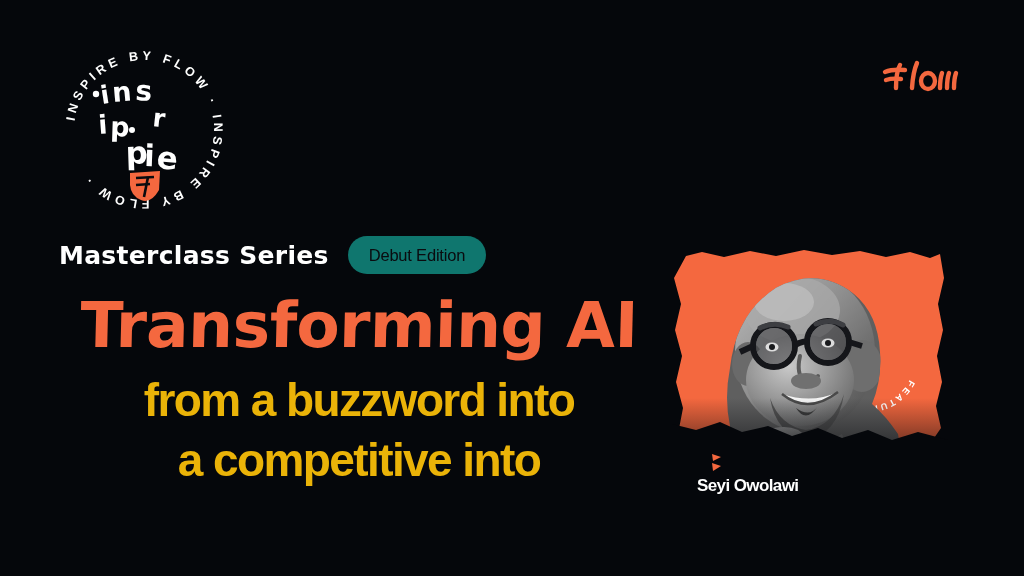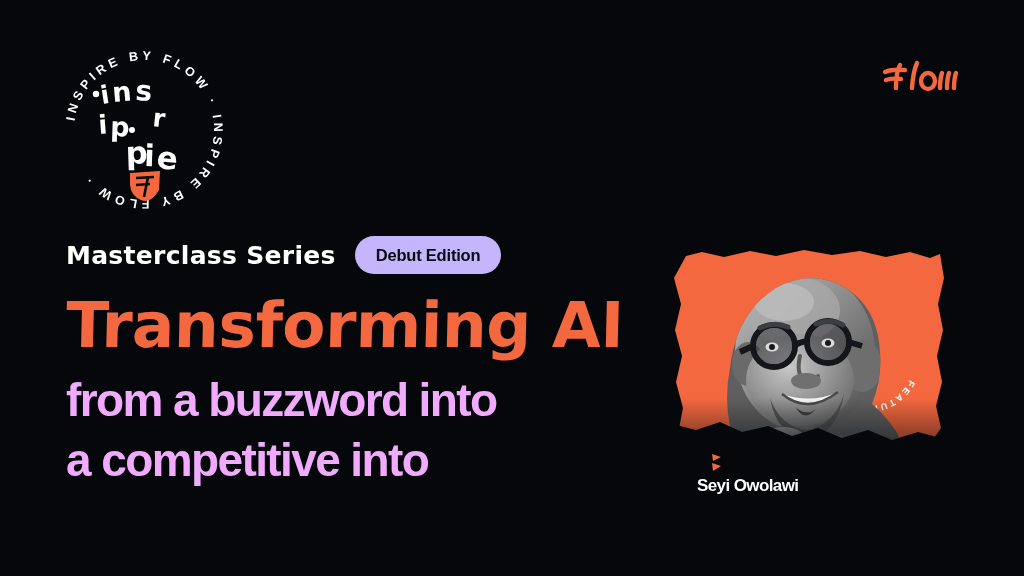--- a/index.html
+++ b/index.html
@@ -32,56 +32,56 @@
   }
 
   
   #flow-logo {
     position:absolute; right:62px; top:58px;
     width:82px; height:38px;
   }
   #flow-logo svg { display:block; width:82px; height:38px; }
 
   
-  #content { position:absolute; left:66px; top:236px; width:600px; }
+  #content { position:absolute; left:59px; top:236px; width:600px;text-align:center; }
 
   #eyebrow-row {
     display:flex; align-items:center; gap:19px;
     height:38px; margin-bottom:20px;
   }
   #eyebrow-label {
     font-family:"DejaVu Sans", sans-serif;
     font-size:25px; font-weight:700;
     letter-spacing:0.3px;
     color:#ffffff; white-space:nowrap;
   }
   #edition-pill {
     display:flex; align-items:center; justify-content:center;
     height:38px; padding:0 21px;
-    background:#c4b5fd; border-radius:19px;
-    font-size:16.5px; font-weight:700; letter-spacing:-0.2px;
+    background:#0f766e; border-radius:19px;
+    font-size:16.5px; font-weight:400; letter-spacing:-0.2px;
     color:#0a0b0f; white-space:nowrap;
   }
 
   #headline {
     font-family:"DejaVu Sans", sans-serif;
     font-size:63px; font-weight:800;
     letter-spacing:-0.5px;
     line-height:1.0;
     color:#f4683f;
     margin-bottom:14px;
     white-space:nowrap;
     transform:skewX(-1.4deg);
     transform-origin:left center;
   }
 
   #subline {
     font-size:46px; font-weight:700;
     letter-spacing:-1.6px; line-height:1.30;
-    color:#f0abfc;
+    color:#eab308;
   }
   #subline .ln { display:block; white-space:nowrap; }
 
   
   #speaker {
     position:absolute; left:672px; top:248px;
     width:288px; height:268px;
   }
   #photo-wrap {
     position:absolute; left:0; top:0;

